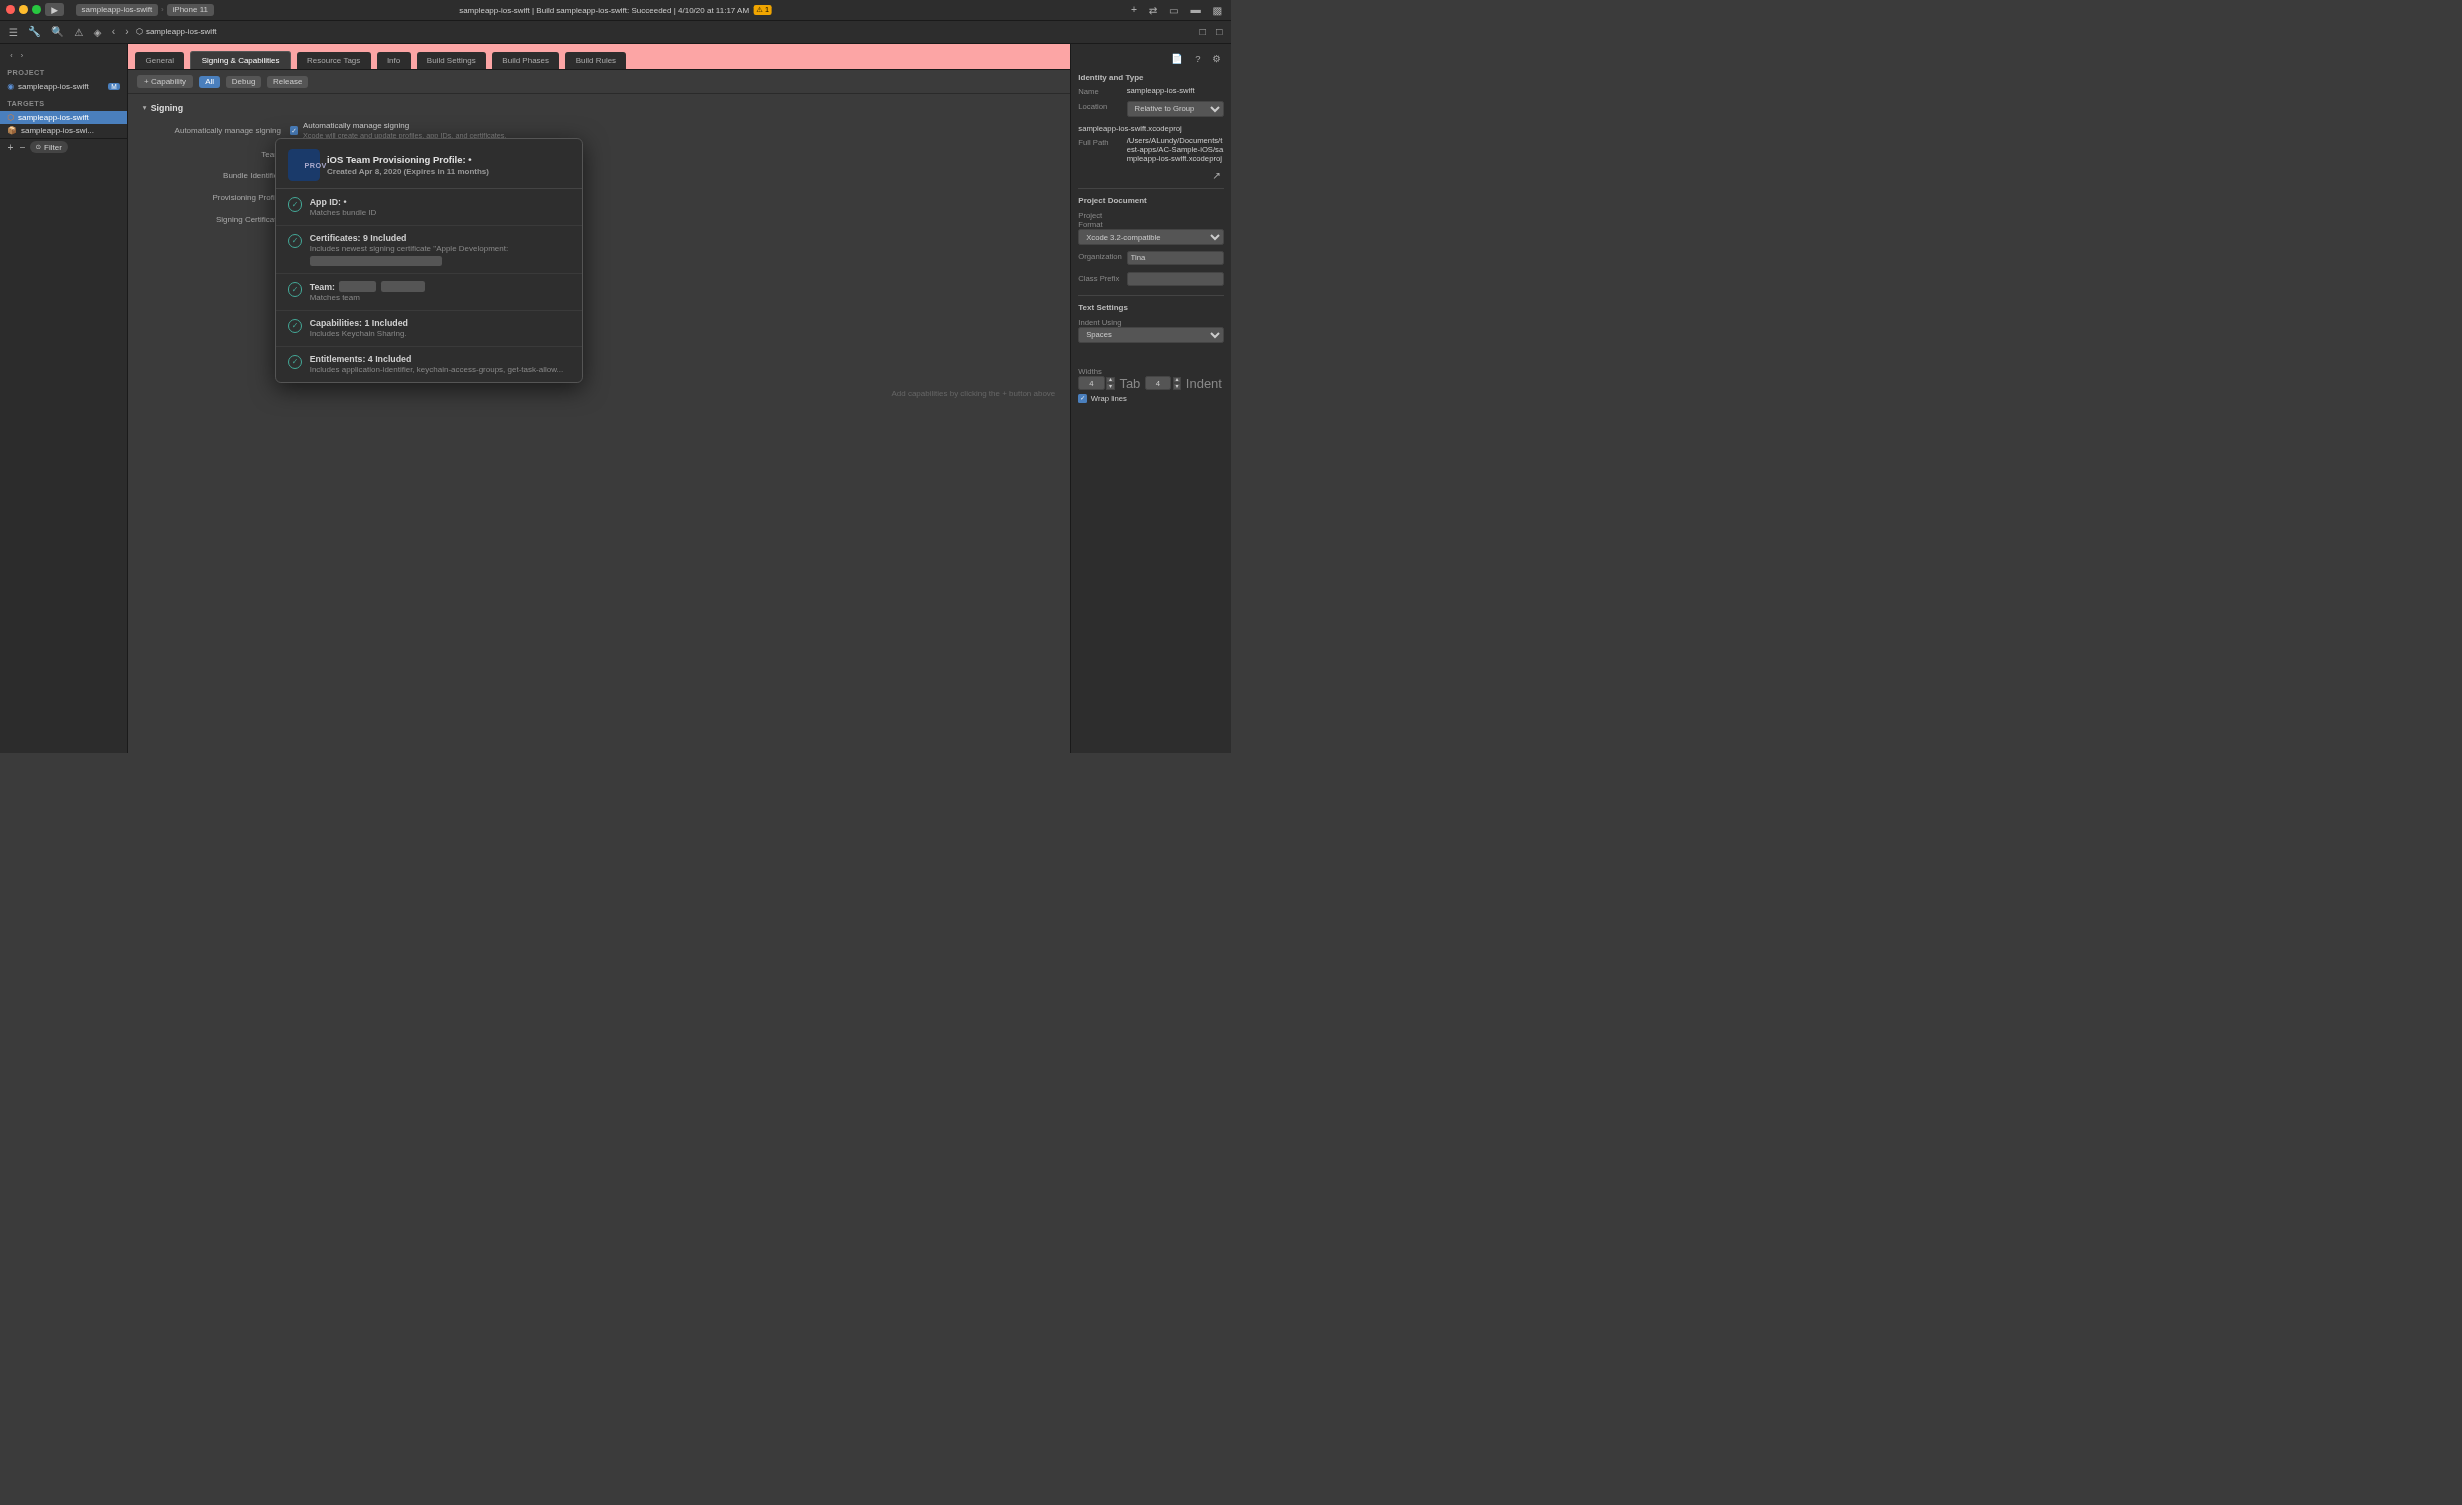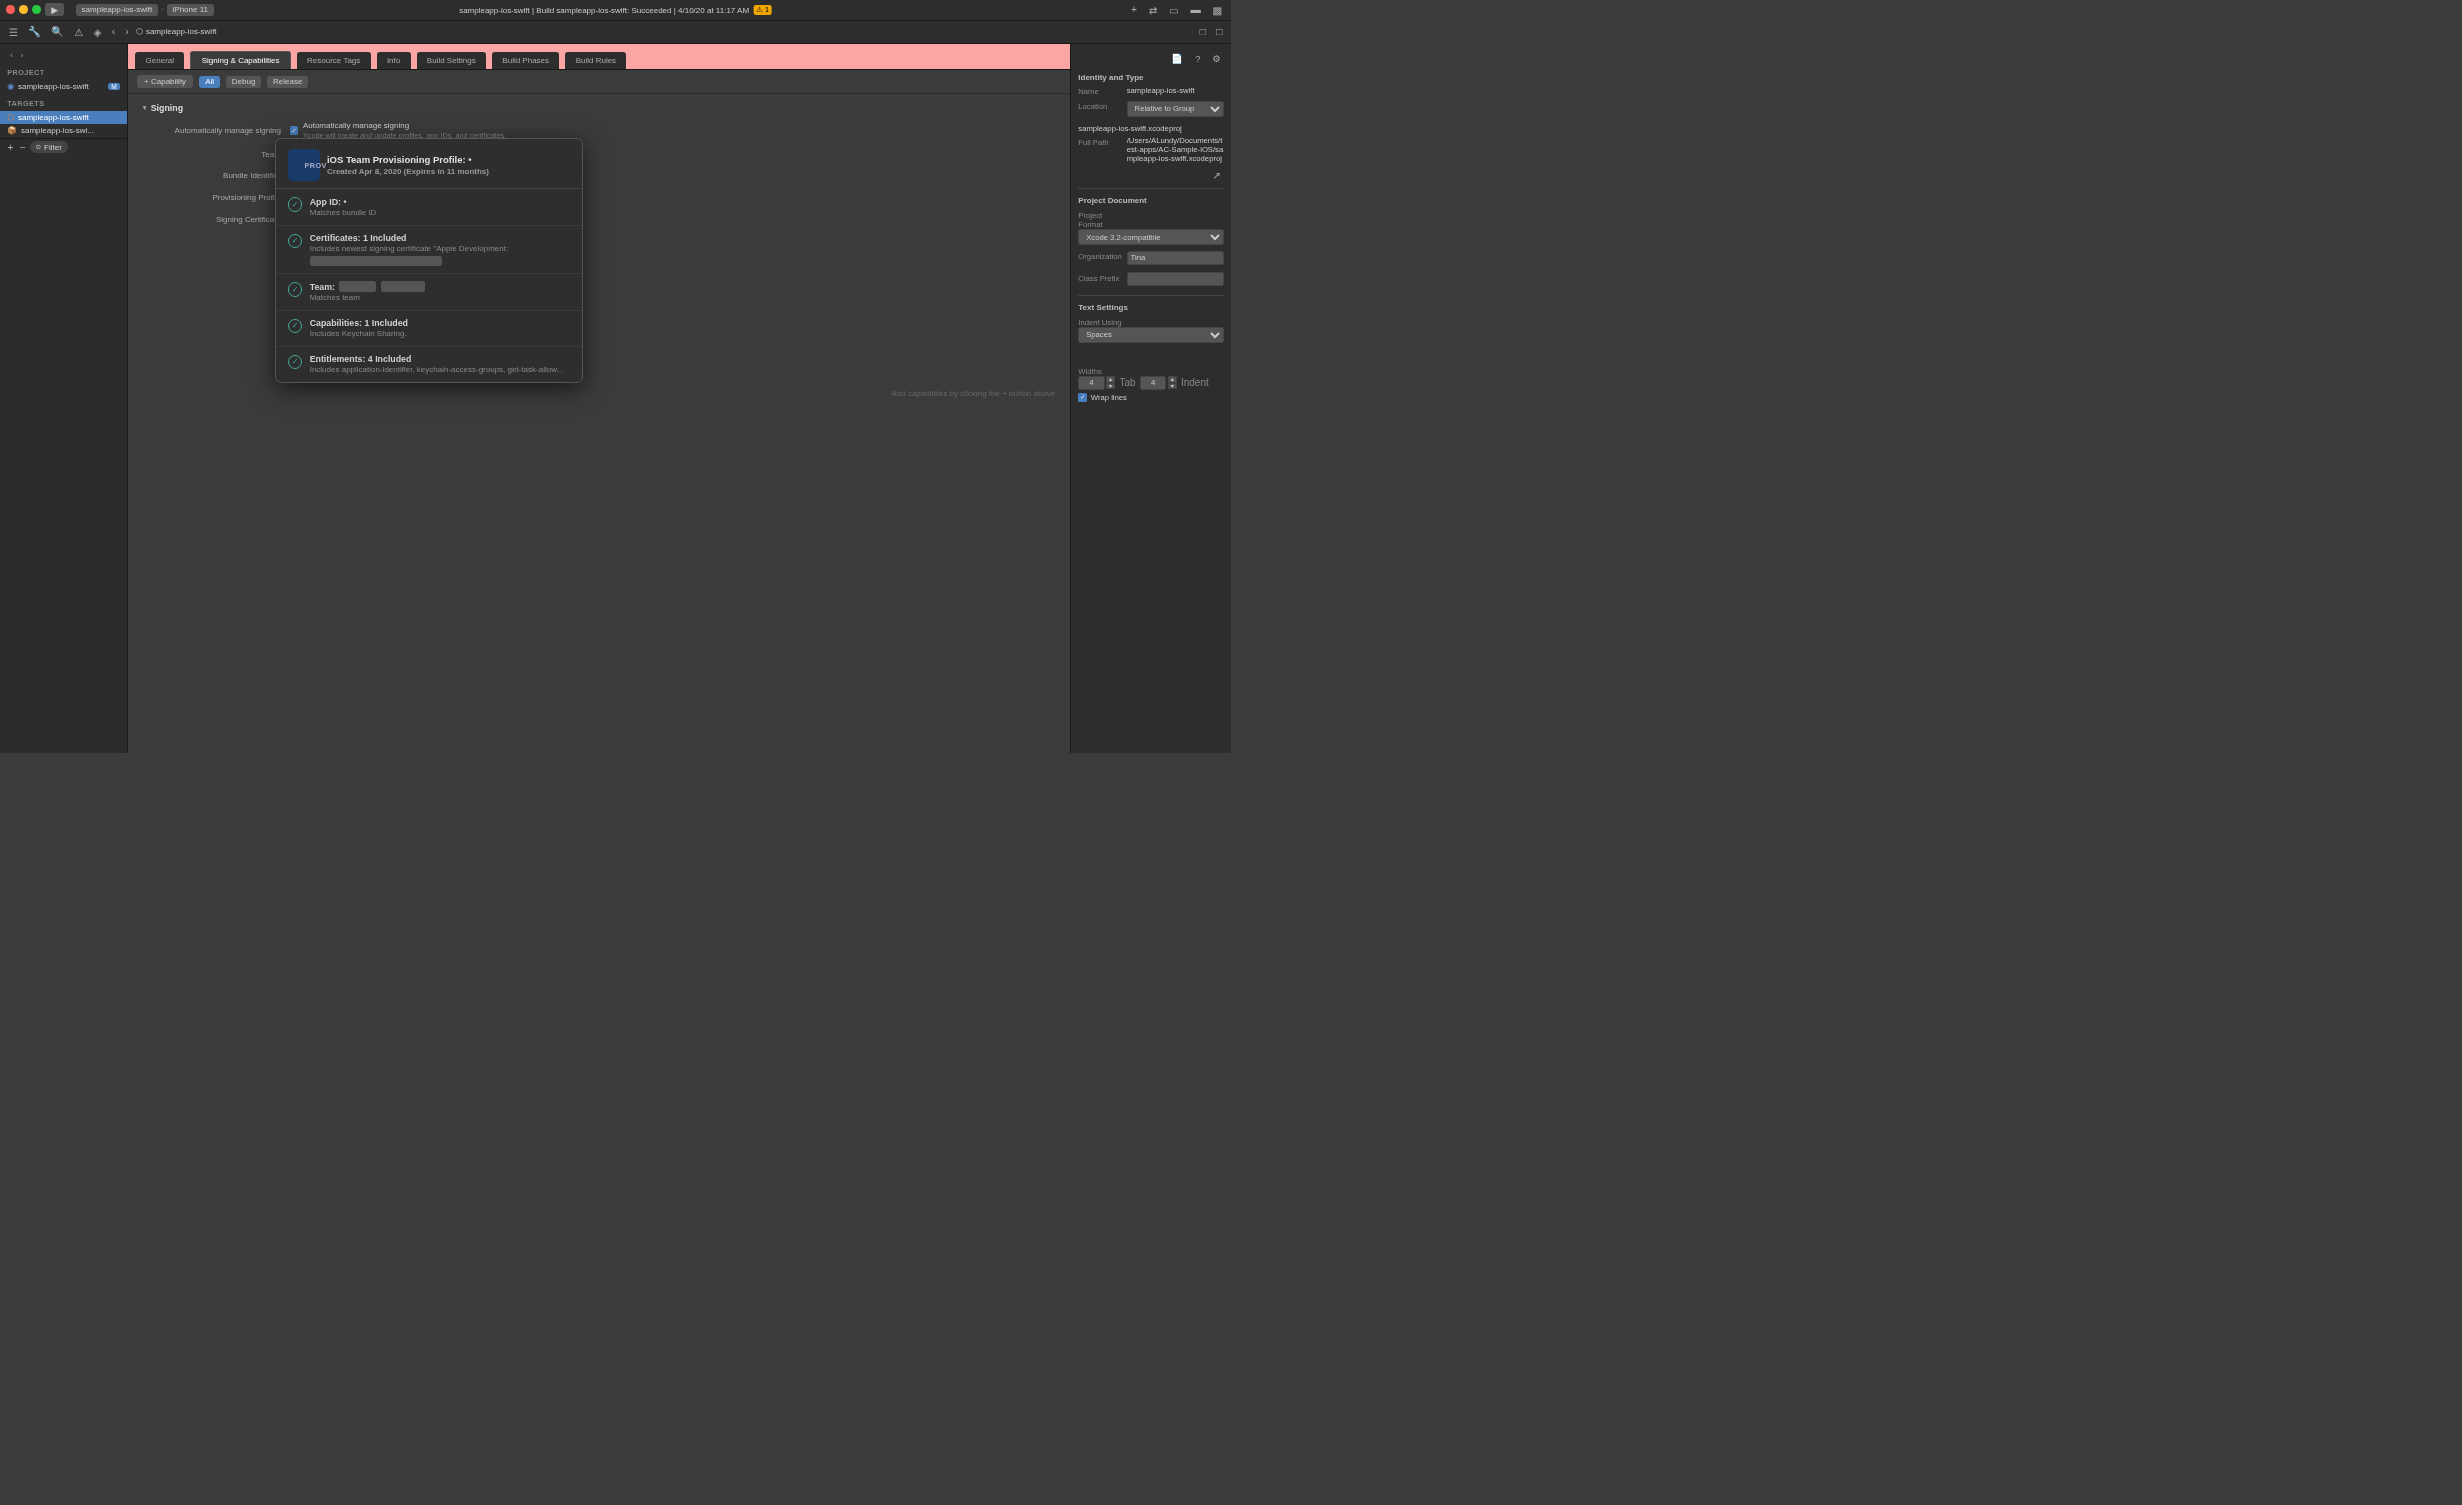--- a/index.html
+++ b/index.html
@@ -409,21 +409,21 @@
       height: 6.6px;
       display: flex;
       align-items: center;
       justify-content: center;
       font-size: 5.1px;
       cursor: pointer;
       line-height: 1;
     }
     .stepper-label {
       color: #888;
-      font-size: 10px;
+      font-size: 13px;
     }
     .checkbox-wrap {
       display: flex;
       align-items: center;
       gap: 3.7px;
       margin-top: 2.9px;
     }
     .cb {
       width: 8.8px;
       height: 8.8px;
@@ -619,21 +619,21 @@
           <div class="popup-check">✓</div>
           <div>
             <div class="popup-item-title">App ID: •</div>
             <div class="popup-item-desc">Matches bundle ID</div>
           </div>
         </div>
 
         <div class="popup-item">
           <div class="popup-check">✓</div>
           <div>
-            <div class="popup-item-title">Certificates: 1 Included</div>
+            <div class="popup-item-title">Certificates: 9 Included</div>
             <div class="popup-item-desc">Includes newest signing certificate "Apple Development:</div>
             <div style="width:132px;height:10.3px;background:#555;border-radius:2.2px;margin-top:2.2px;"></div>
           </div>
         </div>
 
         <div class="popup-item">
           <div class="popup-check">✓</div>
           <div>
             <div style="display:flex;align-items:center;gap:4.4px;">
               <div class="popup-item-title">Team:</div>

